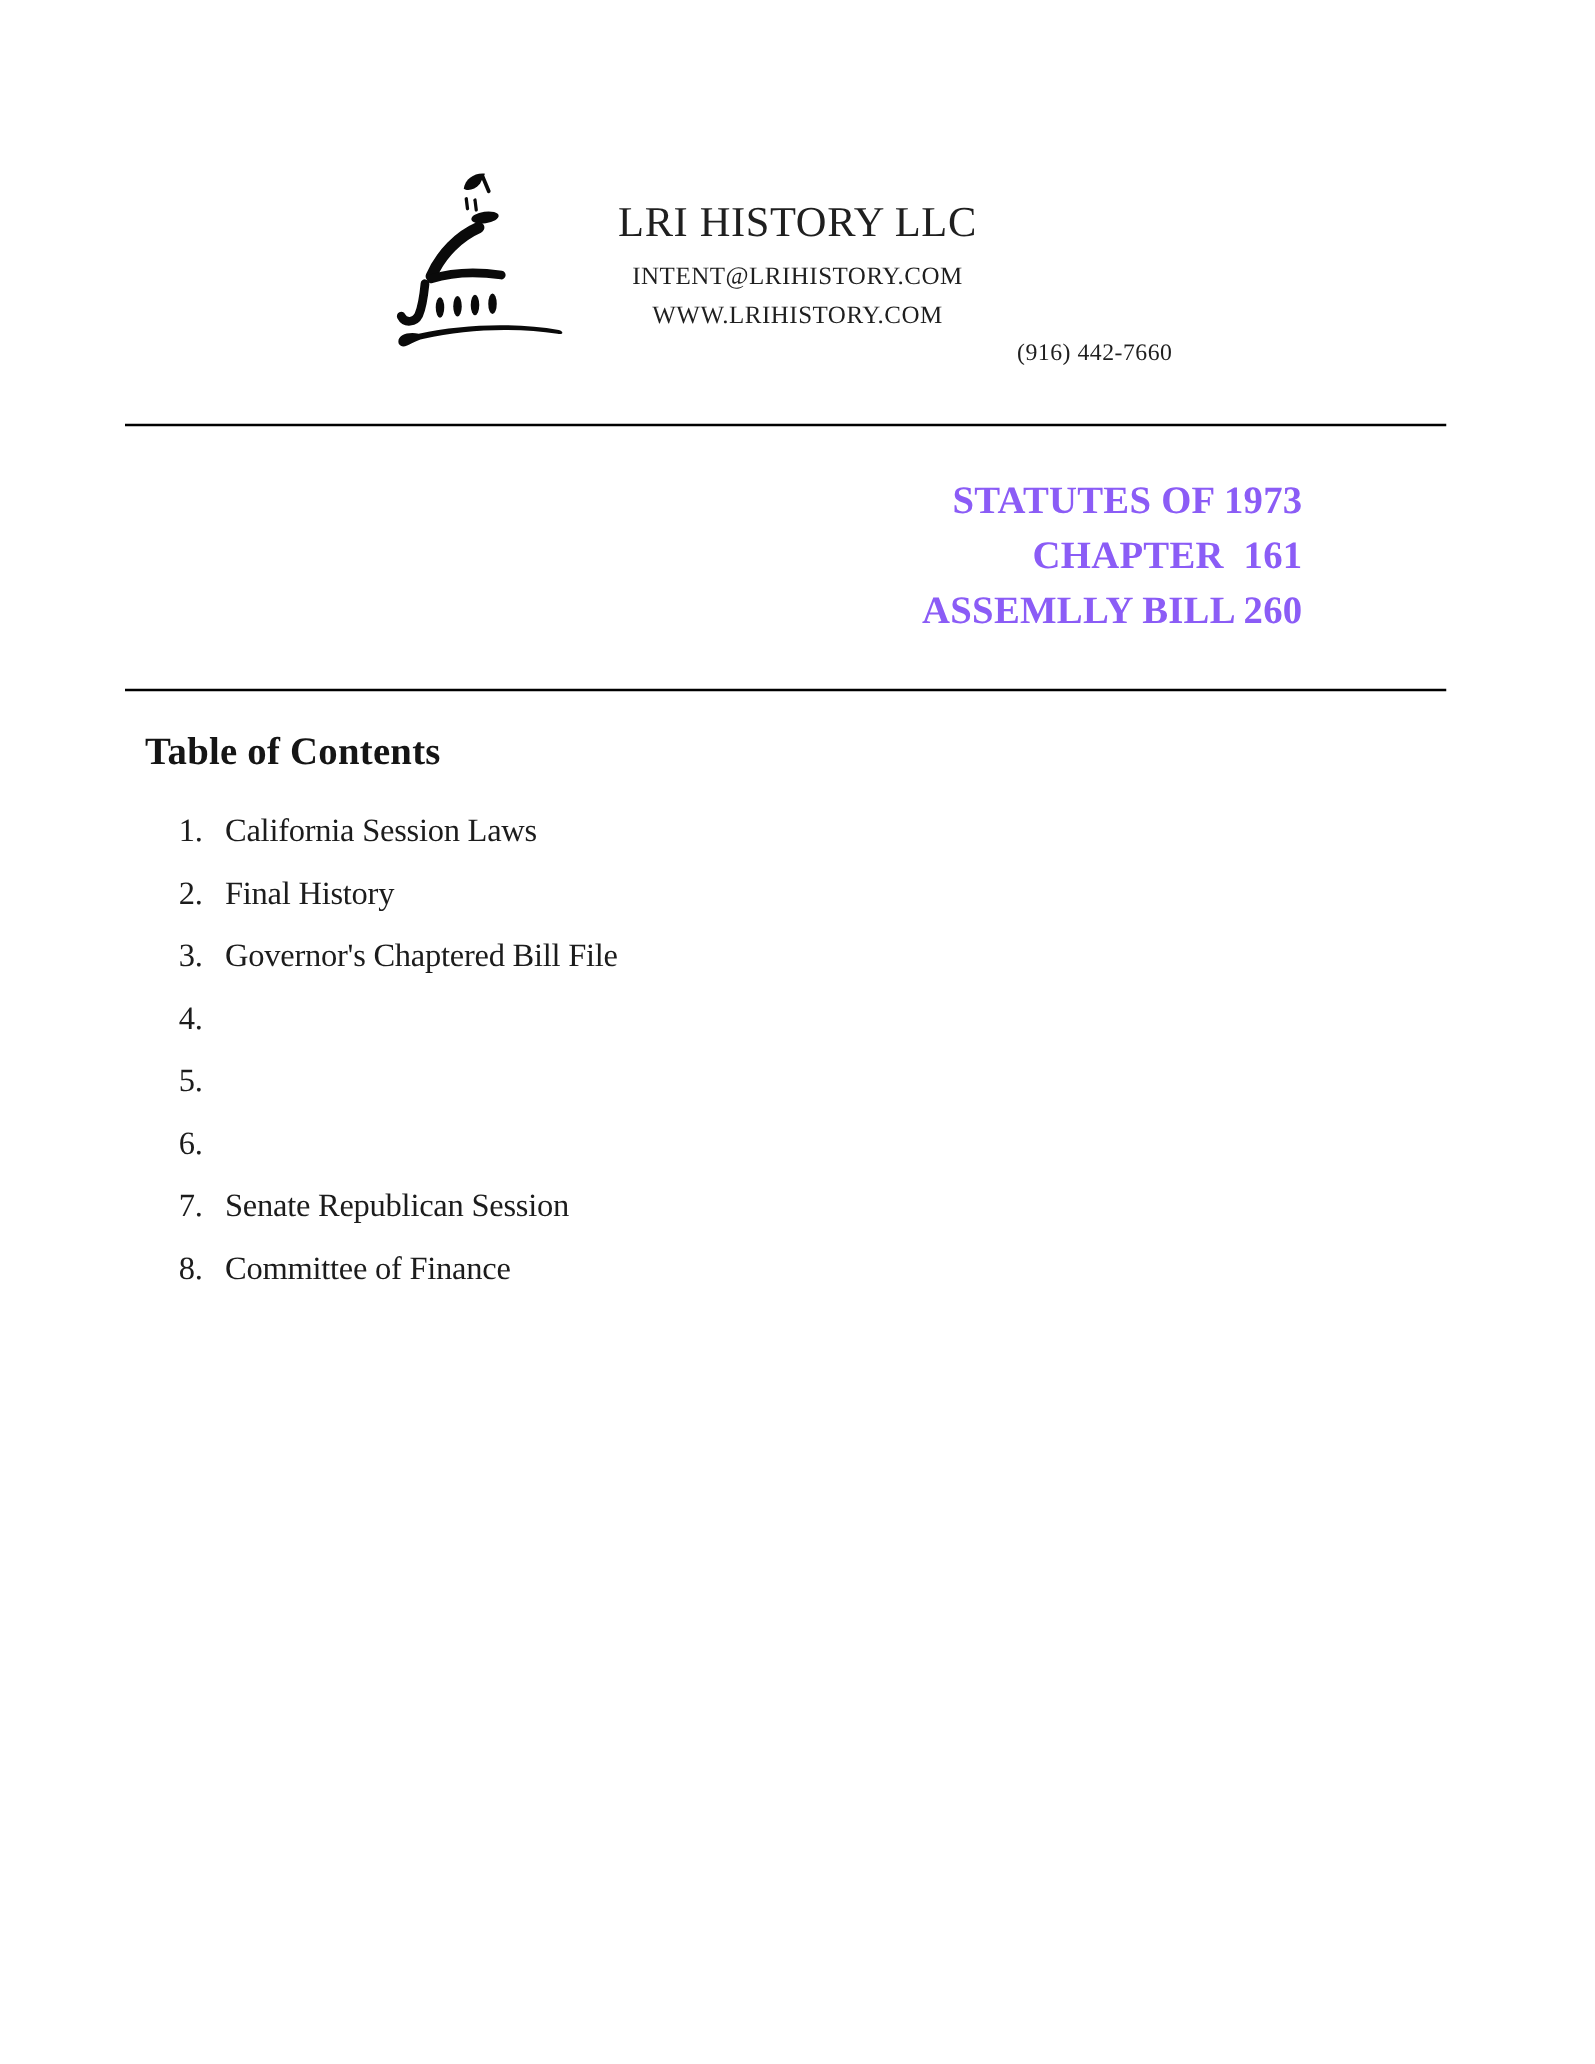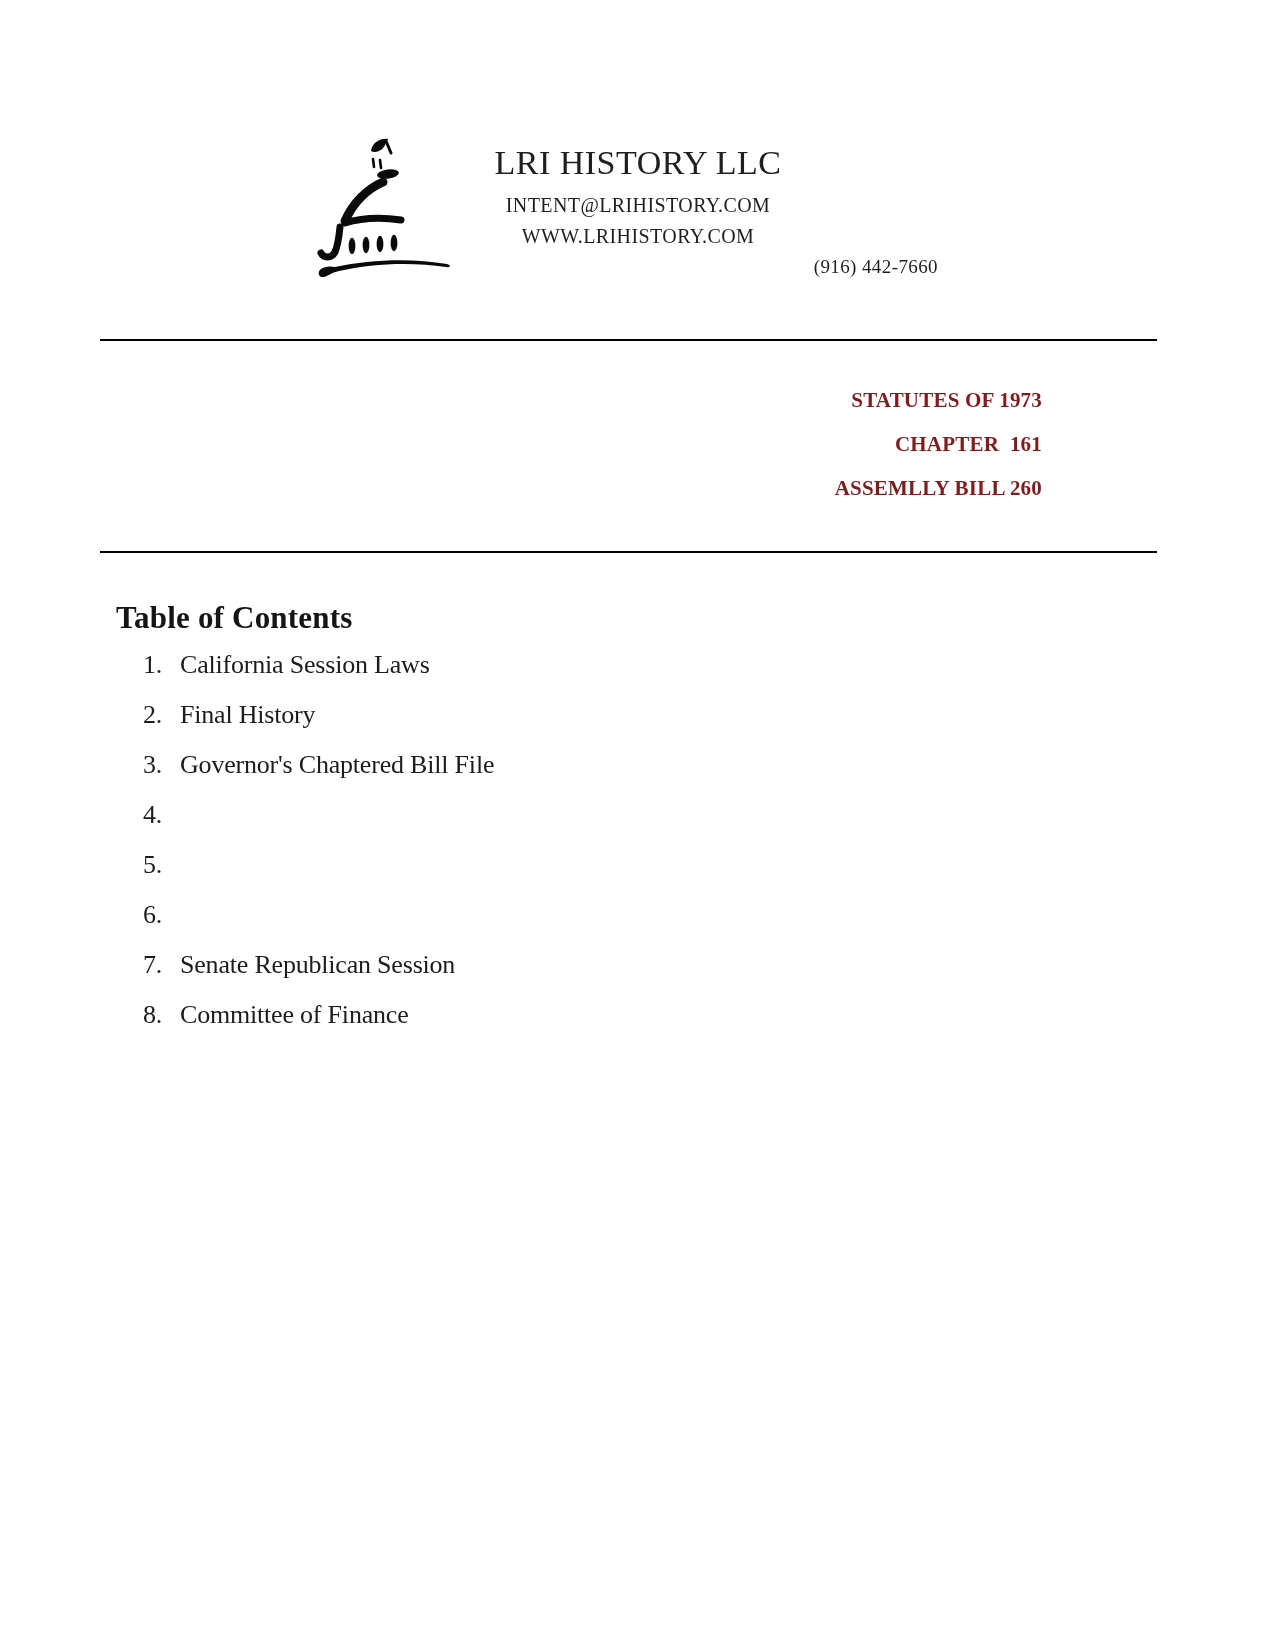--- a/index.html
+++ b/index.html
@@ -21,21 +21,21 @@
   .logo {
     position: absolute;
     left: 308px;
     top: 135px;
     width: 152px;
     height: 160px;
   }
   .contact {
     position: absolute;
     left: 338px;
-    top: 145px;
+    top: 161px;
     width: 600px;
     text-align: center;
     color: #1f1f1f;
   }
   .company-name {
     font-size: 34px;
     line-height: 36px;
     letter-spacing: 0.5px;
     white-space: nowrap;
   }
@@ -60,32 +60,32 @@
   .rule-1 { top: 339px; }
   .rule-2 { top: 551px; }
 
   
   .title-block {
     position: absolute;
     top: 378px;
     right: 234px;
     text-align: right;
     font-weight: bold;
-    font-size: 21px;
+    font-size: 31px;
     line-height: 44px;
-    color: #7f1d1d;
+    color: #8b5cf6;
     letter-spacing: 0.2px;
   }
   .title-line { white-space: pre; }
 
   
   .toc-heading {
     position: absolute;
     left: 116px;
-    top: 601px;
+    top: 584px;
     margin: 0;
     font-size: 31px;
     line-height: 34px;
     font-weight: bold;
     color: #151515;
     letter-spacing: 0.2px;
   }
   .toc-list {
     position: absolute;
     left: 143px;

